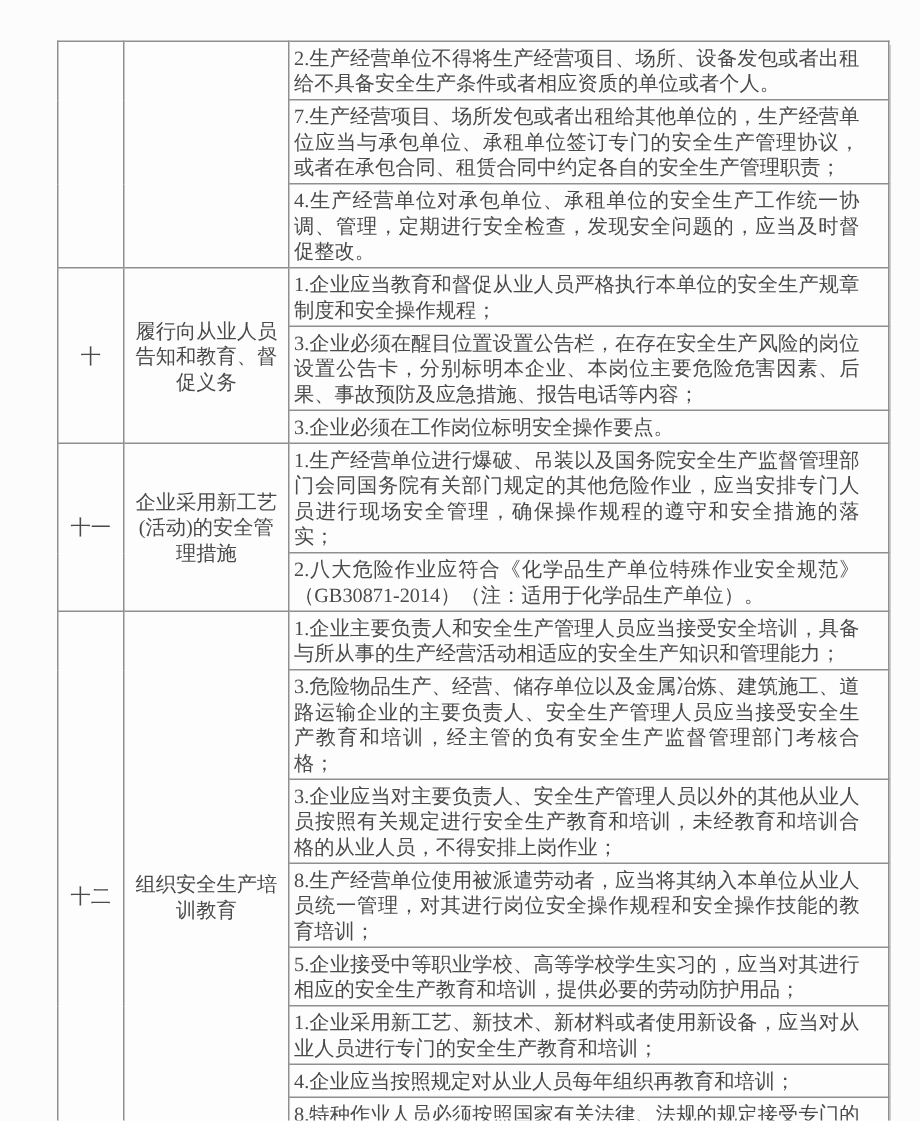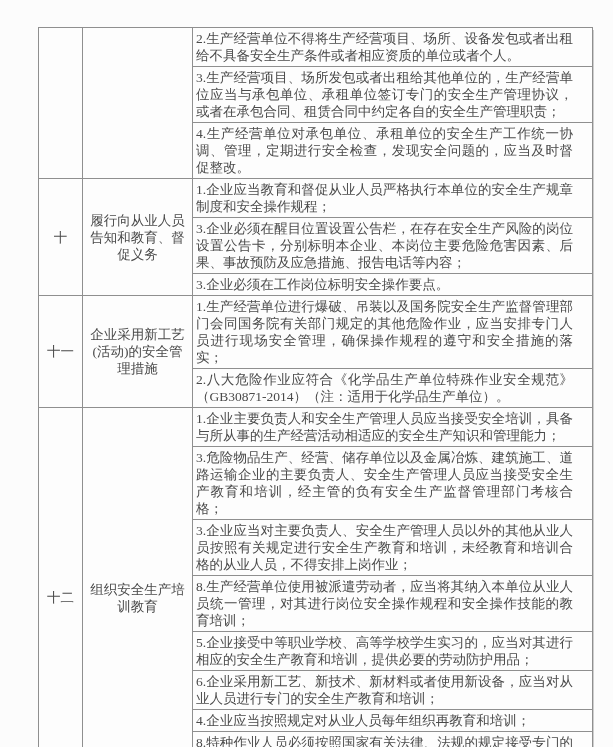--- a/index.html
+++ b/index.html
@@ -54,21 +54,21 @@
 <div class="page">
   <table class="req">
     <tbody>
 
       <tr>
         <td class="num" rowspan="3"></td>
         <td class="title" rowspan="3"></td>
         <td class="item">2.生产经营单位不得将生产经营项目、场所、设备发包或者出租给不具备安全生产条件或者相应资质的单位或者个人。</td>
       </tr>
       <tr>
-        <td class="item">3.生产经营项目、场所发包或者出租给其他单位的，生产经营单位应当与承包单位、承租单位签订专门的安全生产管理协议，或者在承包合同、租赁合同中约定各自的安全生产管理职责；</td>
+        <td class="item">7.生产经营项目、场所发包或者出租给其他单位的，生产经营单位应当与承包单位、承租单位签订专门的安全生产管理协议，或者在承包合同、租赁合同中约定各自的安全生产管理职责；</td>
       </tr>
       <tr>
         <td class="item">4.生产经营单位对承包单位、承租单位的安全生产工作统一协调、管理，定期进行安全检查，发现安全问题的，应当及时督促整改。</td>
       </tr>
 
       <tr>
         <td class="num" rowspan="3">十</td>
         <td class="title" rowspan="3">履行向从业人员告知和教育、督促义务</td>
         <td class="item">1.企业应当教育和督促从业人员严格执行本单位的安全生产规章制度和安全操作规程；</td>
       </tr>
@@ -99,21 +99,21 @@
       <tr>
         <td class="item">3.企业应当对主要负责人、安全生产管理人员以外的其他从业人员按照有关规定进行安全生产教育和培训，未经教育和培训合格的从业人员，不得安排上岗作业；</td>
       </tr>
       <tr>
         <td class="item">8.生产经营单位使用被派遣劳动者，应当将其纳入本单位从业人员统一管理，对其进行岗位安全操作规程和安全操作技能的教育培训；</td>
       </tr>
       <tr>
         <td class="item">5.企业接受中等职业学校、高等学校学生实习的，应当对其进行相应的安全生产教育和培训，提供必要的劳动防护用品；</td>
       </tr>
       <tr>
-        <td class="item">6.企业采用新工艺、新技术、新材料或者使用新设备，应当对从业人员进行专门的安全生产教育和培训；</td>
+        <td class="item">1.企业采用新工艺、新技术、新材料或者使用新设备，应当对从业人员进行专门的安全生产教育和培训；</td>
       </tr>
       <tr>
         <td class="item">4.企业应当按照规定对从业人员每年组织再教育和培训；</td>
       </tr>
       <tr>
         <td class="item">8.特种作业人员必须按照国家有关法律、法规的规定接受专门的安全培训，经考核合格取得特种作业操作资格证书后，方可上岗作业；</td>
       </tr>
 
     </tbody>
   </table>

